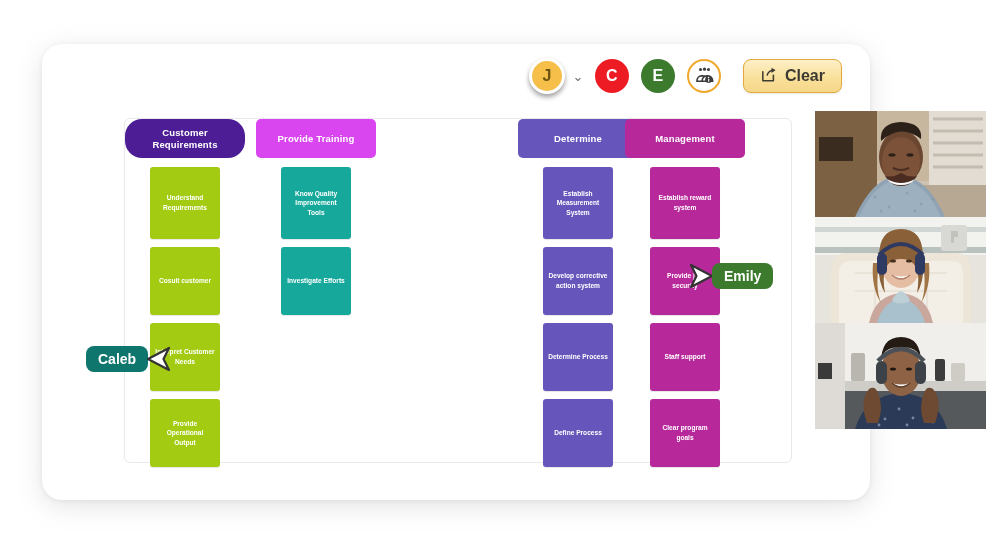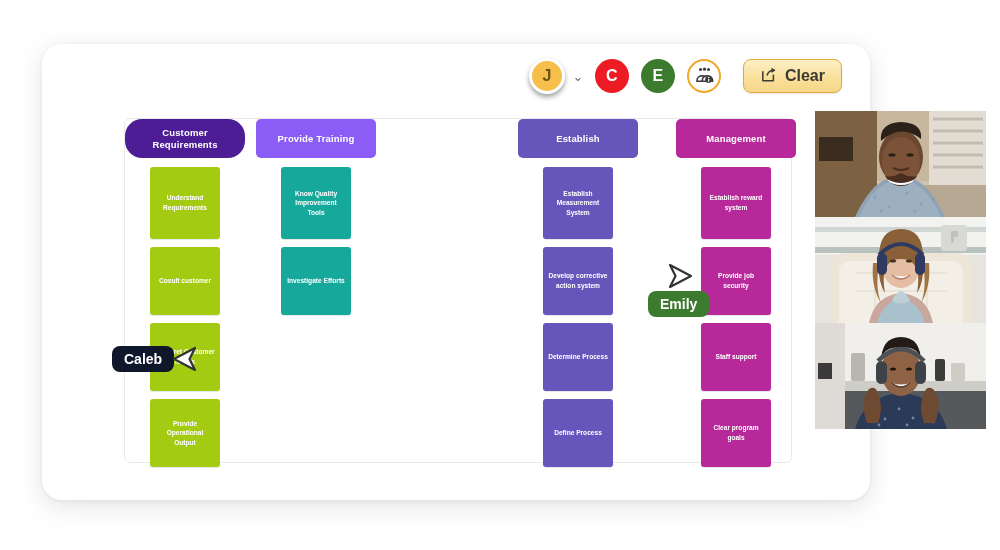--- a/index.html
+++ b/index.html
@@ -158,52 +158,52 @@
     <div id="canvas">
       <div id="board">
           <div class="col" style="left: 0px;">
             <div class="col-head" style="background: #4c1d95; border-radius: 17px;">Customer Requirements</div>
             <div class="card" style="background: rgb(163, 203, 17); top: 48px; height: 72px;">Understand Requirements</div>
             <div class="card" style="background: rgb(163, 203, 17); top: 128px; height: 68px;">Cosult customer</div>
             <div class="card" style="background: rgb(163, 203, 17); top: 204px; height: 68px;">Interpret Customer Needs</div>
             <div class="card" style="background: rgb(163, 203, 17); top: 280px; height: 68px;">Provide Operational Output</div>
           </div>
           <div class="col" style="left: 131px;">
-            <div class="col-head" style="background: #8b5cf6;">Provide Training</div>
+            <div class="col-head" style="background: #d946ef;">Provide Training</div>
             <div class="card" style="background: rgb(22, 168, 155); top: 48px; height: 72px;">Know Quality Improvement Tools</div>
             <div class="card" style="background: rgb(22, 168, 155); top: 128px; height: 68px;">Investigate Efforts</div>
           </div>
           <div class="col" style="left: 393px;">
-            <div class="col-head" style="background: rgb(102, 85, 187);">Establish</div>
+            <div class="col-head" style="background: rgb(102, 85, 187);">Determine</div>
             <div class="card" style="background: rgb(102, 85, 187); top: 48px; height: 72px;">Establish Measurement System</div>
             <div class="card" style="background: rgb(102, 85, 187); top: 128px; height: 68px;">Develop corrective action system</div>
             <div class="card" style="background: rgb(102, 85, 187); top: 204px; height: 68px;">Determine Process</div>
             <div class="card" style="background: rgb(102, 85, 187); top: 280px; height: 68px;">Define Process</div>
           </div>
-          <div class="col" style="left: 551px;">
+          <div class="col" style="left: 500px;">
             <div class="col-head" style="background: rgb(183, 41, 155);">Management</div>
             <div class="card" style="background: rgb(183, 41, 155); top: 48px; height: 72px;">Establish reward system</div>
             <div class="card" style="background: rgb(183, 41, 155); top: 128px; height: 68px;">Provide job security</div>
             <div class="card" style="background: rgb(183, 41, 155); top: 204px; height: 68px;">Staff support</div>
             <div class="card" style="background: rgb(183, 41, 155); top: 280px; height: 68px;">Clear program goals</div>
           </div>
         </div>
     </div>
   </div>
 
   <div class="cursor-wrap" id="cursor-caleb" style="left:86px; top:344px;">
-    <div class="cursor-label" style="background: #0f172a; margin-left: 26px;">Caleb</div>
+    <div class="cursor-label" style="background: #0f766e;">Caleb</div>
     <div class="ptr" style="margin-left:-2px;">
       <svg width="26" height="30" viewBox="0 0 26 30">
         <path d="M2 15 L23 4 L17.5 15 L23 26 Z" fill="#ffffff" stroke="#333" stroke-width="2.2" stroke-linejoin="round"></path>
       </svg>
     </div>
   </div>
 
-  <div class="cursor-wrap" id="cursor-emily" style="left:648px; top:261px;flex-direction:column;">
+  <div class="cursor-wrap" id="cursor-emily" style="left:688px; top:261px;">
     <div class="ptr" style="margin-right:-2px;">
       <svg width="26" height="30" viewBox="0 0 26 30">
         <path d="M24 15 L3 4 L8.5 15 L3 26 Z" fill="#ffffff" stroke="#333" stroke-width="2.2" stroke-linejoin="round"></path>
       </svg>
     </div>
     <div class="cursor-label" style="background: rgb(60, 122, 46);">Emily</div>
   </div>
 
   <div id="video-rail">
 

